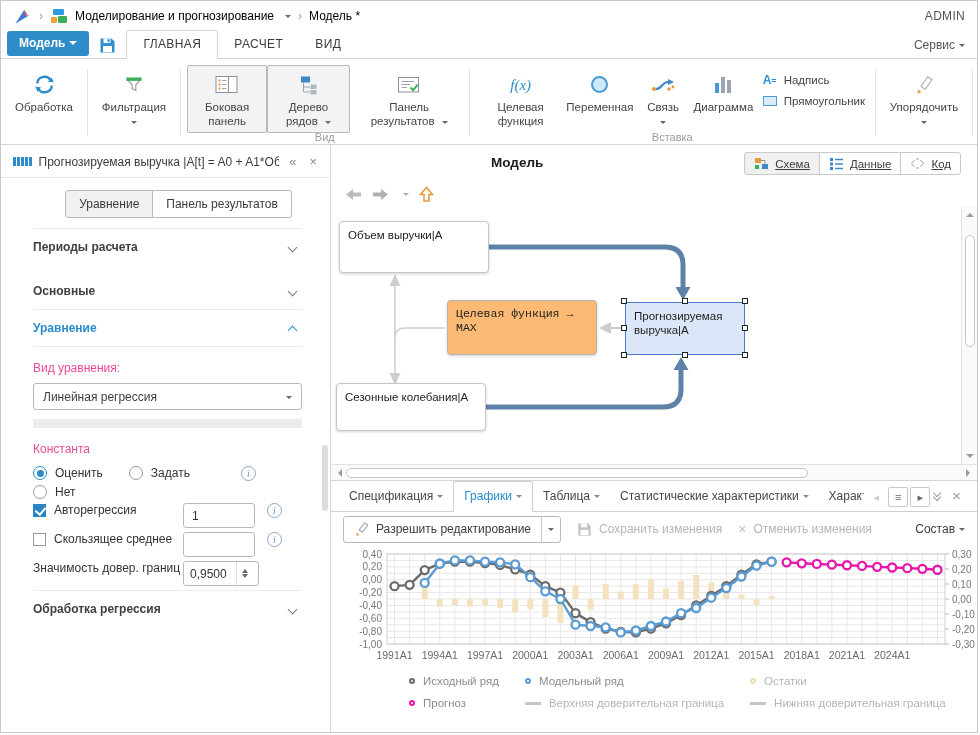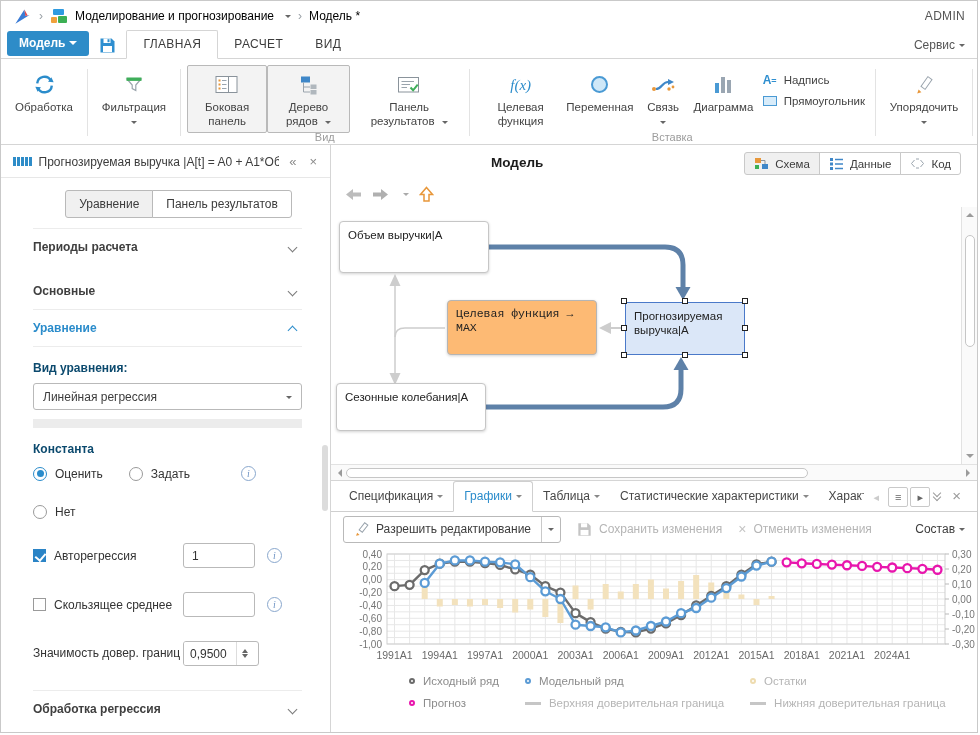--- a/index.html
+++ b/index.html
@@ -54,24 +54,24 @@
   .seg { border:1px solid #b9b9b9; background:#fff; padding:6px 13px; color:#3c3c3c; cursor:pointer; }
   .seg.first { border-radius:3px 0 0 3px; background:#f0f0f0; }
   .seg.last { border-radius:0 3px 3px 0; margin-left:-1px; }
   .lp-body { flex:1; padding:6px 28px 0 32px; overflow:hidden; position:relative; }
   .sect { display:flex; justify-content:space-between; align-items:center; padding:11px 2px 11px 0; font-weight:600; color:#3f3f3f; cursor:pointer; }
   .sect.bt { border-top:1px solid #ececec; }
   .sect.bb { border-bottom:1px solid #ececec; }
   .sect.blue { color:#2b8ccb; }
   .chev { width:7px; height:7px; border-right:1.6px solid #7a7a7a; border-bottom:1.6px solid #7a7a7a; transform:rotate(45deg); margin-right:4px; }
   .chev.up { transform:rotate(225deg); border-color:#2b8ccb; margin-top:4px; }
-  .flabel { font-weight:700; color:#0c4a6e; margin:14px 0 8px; }
+  .flabel { font-weight:400; color:#ec4899; margin:14px 0 8px; }
   .select { border:1px solid #b9b9b9; border-radius:3px; height:27px; display:flex; align-items:center; justify-content:space-between; padding:0 9px; color:#3c3c3c; cursor:pointer; background:#fff; }
   .rail { height:9px; background:#ececec; margin:9px 0 6px; }
-  .frow { display:flex; align-items:center; margin:24px 0; }
+  .frow { display:flex; align-items:flex-start; margin:4px 0; }
   .fcol1 { width:150px; display:flex; align-items:center; gap:8px; }
   .radio { width:14px; height:14px; border:1px solid #9a9a9a; border-radius:50%; position:relative; flex:0 0 auto; background:#fff; }
   .radio.sel { border-color:#2b8ccb; }
   .radio.sel::after { content:''; position:absolute; inset:2.5px; background:#2b8ccb; border-radius:50%; }
   .cb { width:13px; height:13px; border:1px solid #9a9a9a; flex:0 0 auto; background:#fff; position:relative; }
   .cb.checked { background:#2b84c6; border-color:#2b84c6; }
   .cb.checked::after { content:''; position:absolute; left:2.5px; top:0.5px; width:5px; height:8px; border-right:2px solid #fff; border-bottom:2px solid #fff; transform:rotate(40deg); }
   .tinput { border:1px solid #b9b9b9; border-radius:3px; height:25px; width:72px; padding:0 8px; font-size:12px; font-family:inherit; color:#333; }
   .info { width:15px; height:15px; border:1.3px solid #89a7cd; border-radius:50%; color:#6f94c4; font-size:10px; font-style:italic; font-family:"Liberation Serif",serif; display:flex; align-items:center; justify-content:center; margin-left:12px; flex:0 0 auto; }
   .spinwrap { display:flex; border:1px solid #b9b9b9; border-radius:3px; height:25px; width:76px; overflow:hidden; }
@@ -80,21 +80,21 @@
   .tri-up { width:0; height:0; border:3.5px solid transparent; border-bottom:4px solid #666; margin-bottom:-1px; }
   .tri-dn { width:0; height:0; border:3.5px solid transparent; border-top:4px solid #666; margin-top:-1px; }
   .lp-scroll { position:absolute; right:2px; top:300px; width:6px; height:66px; background:#dcdcdc; border-radius:3px; }
 
   
   .main { flex:1; display:flex; flex-direction:column; min-width:0; }
   .da { height:335px; flex:0 0 335px; display:flex; flex-direction:column; position:relative; }
   .da-header { height:36px; position:relative; flex:0 0 36px; }
   .da-title { position:absolute; left:160px; top:10px; font-weight:700; font-size:13.5px; color:#1c1c1c; }
   .views { position:absolute; right:16px; top:7px; display:flex; }
-  .vbtn { display:flex; align-items:center; gap:6px; border:1px solid #c9c9c9; padding:4px 9px; background:#fff; color:#3c3c3c; cursor:pointer; margin-left:-1px; font-size:11.5px; }
+  .vbtn { display:flex; align-items:center; gap:6px; border:1px solid #c9c9c9; padding:4px 9px; background:#fff; color:#3c3c3c; cursor:pointer; margin-left:-1px; font-size:11.5px;text-decoration:underline; }
   .vbtn.first { border-radius:3px 0 0 3px; }
   .vbtn.last { border-radius:0 3px 3px 0; }
   .vbtn.active { background:#f0f0f0; }
   .da-nav { height:26px; flex:0 0 26px; display:flex; align-items:center; gap:10px; padding-left:14px; }
   .da-canvas-row { flex:1; display:flex; min-height:0; }
   .canvas { flex:1; position:relative; min-width:0; }
   .node { position:absolute; background:#fff; border:1px solid #c6c6c6; border-radius:4px; padding:6px 8px; font-size:11.5px; color:#222; box-shadow:0 1px 3px rgba(0,0,0,.18); line-height:1.25; }
   .node.gray { background:#fdba74; border-color:#b5b5b5;font-family:Liberation Mono, monospace; }
   .node.sel { background:#dbe7f8; border-color:#4a79c9; box-shadow:none; border-radius:0; }
   .hd { position:absolute; width:6px; height:6px; background:#fff; border:1px solid #222; }

